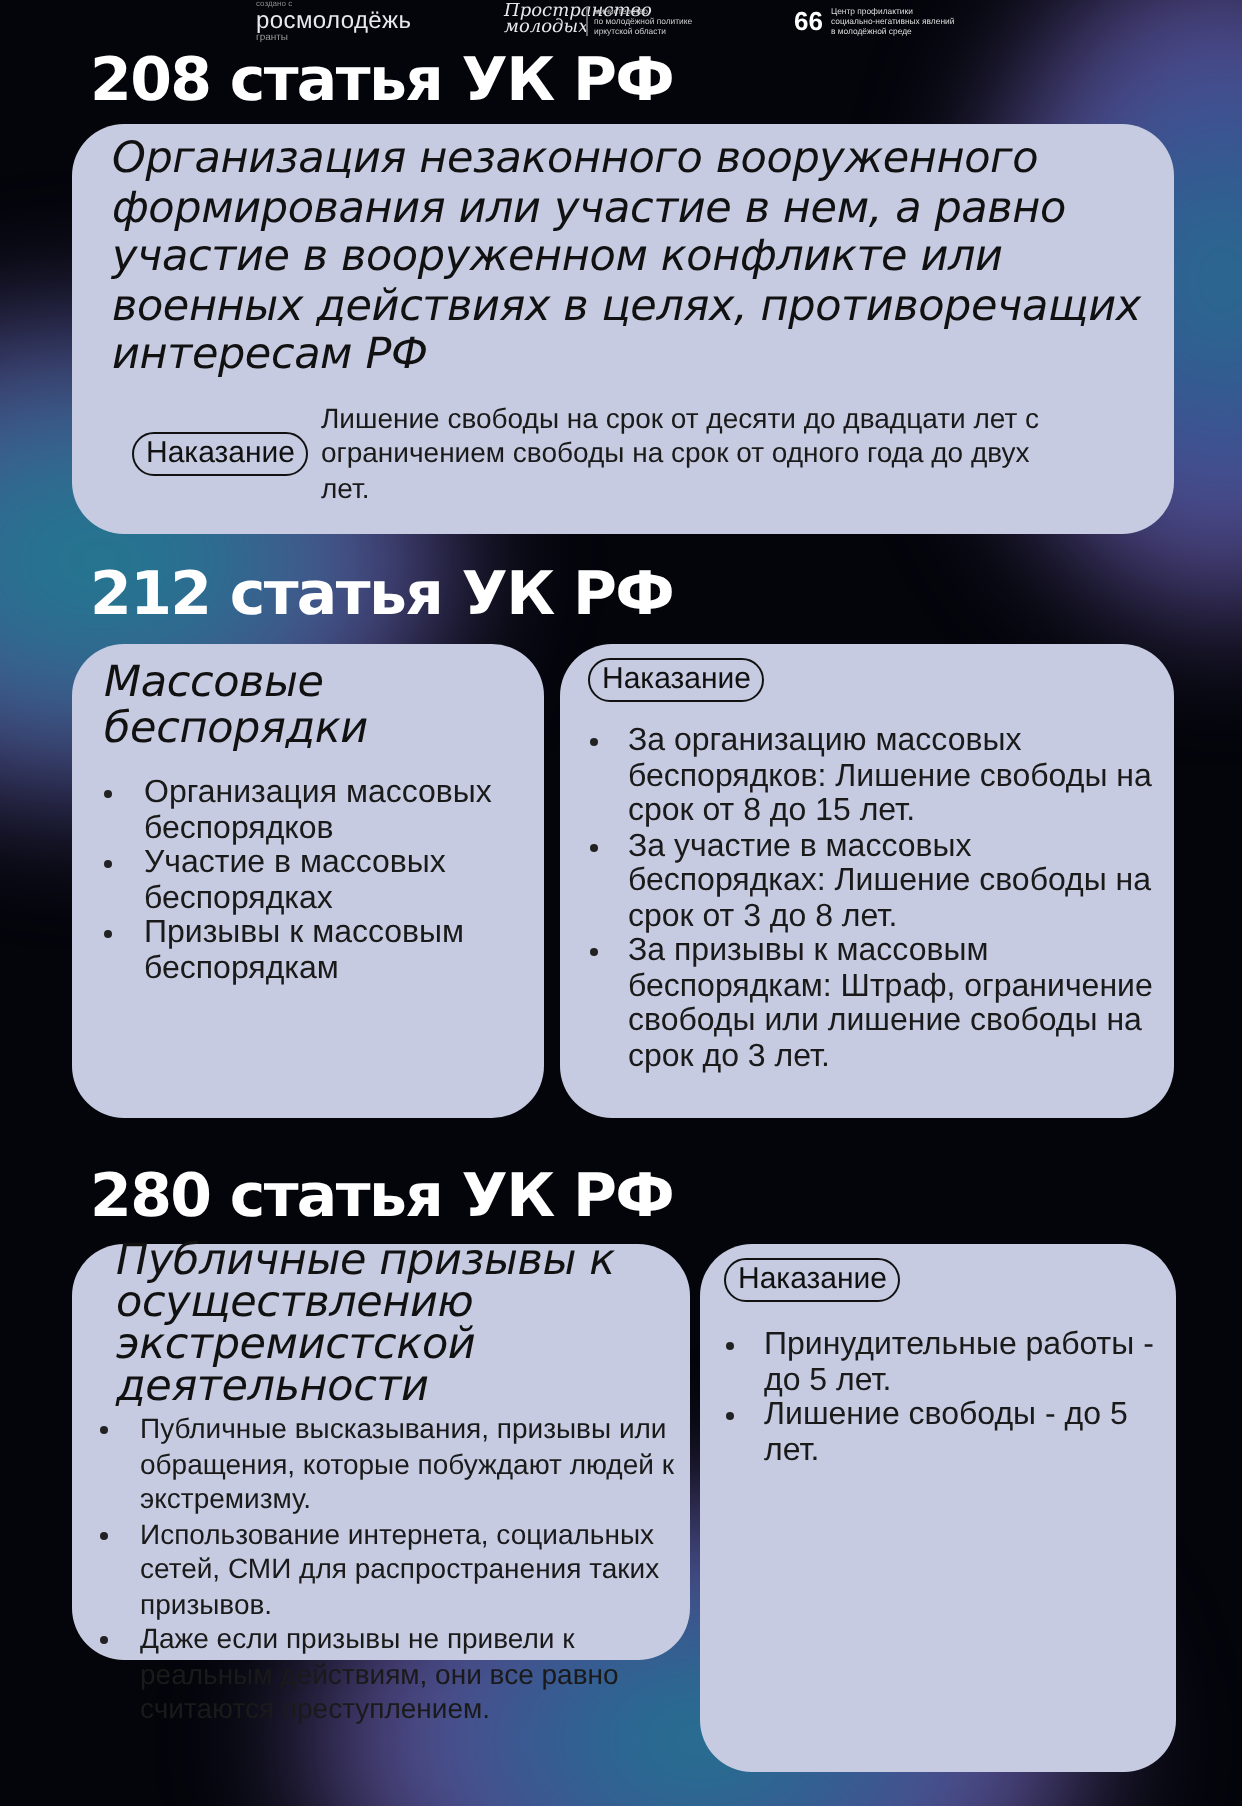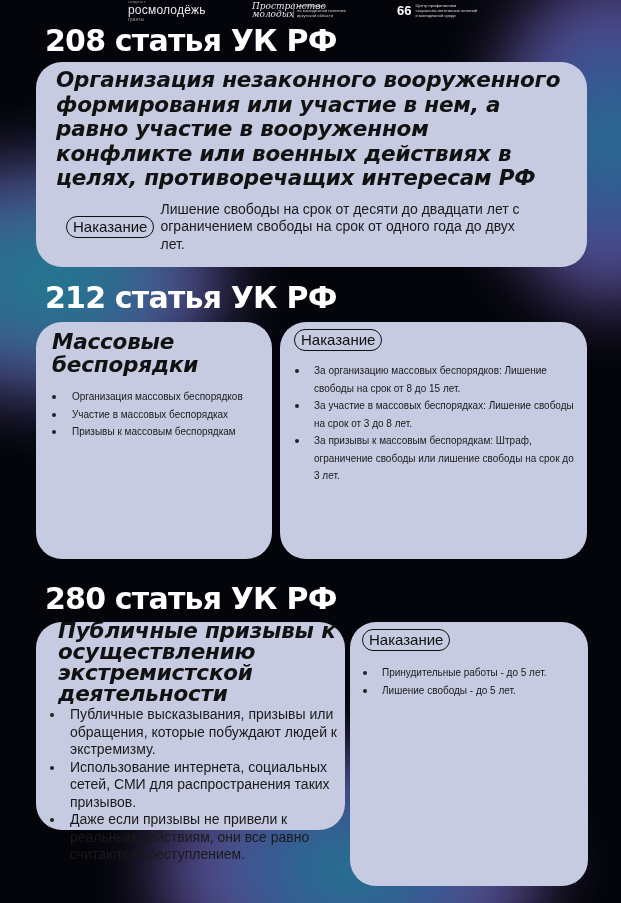--- a/index.html
+++ b/index.html
@@ -33,29 +33,29 @@
 
     .sec-title {
       position: absolute; left: 45px; color: #fff;
       font-family: "DejaVu Sans", sans-serif; font-weight: bold;
       font-size: 30px; letter-spacing: -0.8px; line-height: 34px;
     }
     .card {
       position: absolute; background: #c6cbe1; border-radius: 26px;
     }
     .card-title {
-      font-family: "DejaVu Sans", sans-serif; font-weight: bold; font-style: italic;
+      font-family: "DejaVu Sans", sans-serif; font-weight: normal; font-style: italic;
       color: #111; letter-spacing: -0.2px;
     }
     .pill {
       display: inline-block; border: 1.6px solid #111; border-radius: 14px;
       font-size: 15px; line-height: 18px; padding: 1px 6px 1px 6px; color: #111;
     }
     ul.blist { list-style: none; }
-    ul.blist li { position: relative; padding-left: 20px; font-size: 10px; line-height: 17.5px; color: #1a1a1a; }
+    ul.blist li { position: relative; padding-left: 20px; font-size: 16px; line-height: 17.5px; color: #1a1a1a; }
     ul.blist li::before {
       content: ""; position: absolute; left: 6px; top: 7px; width: 4px; height: 4px; border-radius: 50%; background: #222;
     }
 
     
     #card208 { left: 36px; top: 62px; width: 551px; height: 205px; padding: 6px 16px 0 20px; }
     #card208 .card-title { font-size: 21.5px; line-height: 24.5px; }
     #card208 .pen-row { display: flex; align-items: center; margin-top: 10px; margin-left: 10px; }
     #card208 .pen-row .pill { margin-right: 6px; }
     #card208 .pen-text { font-size: 14px; line-height: 17.5px; color: #1a1a1a; width: 370px; }

